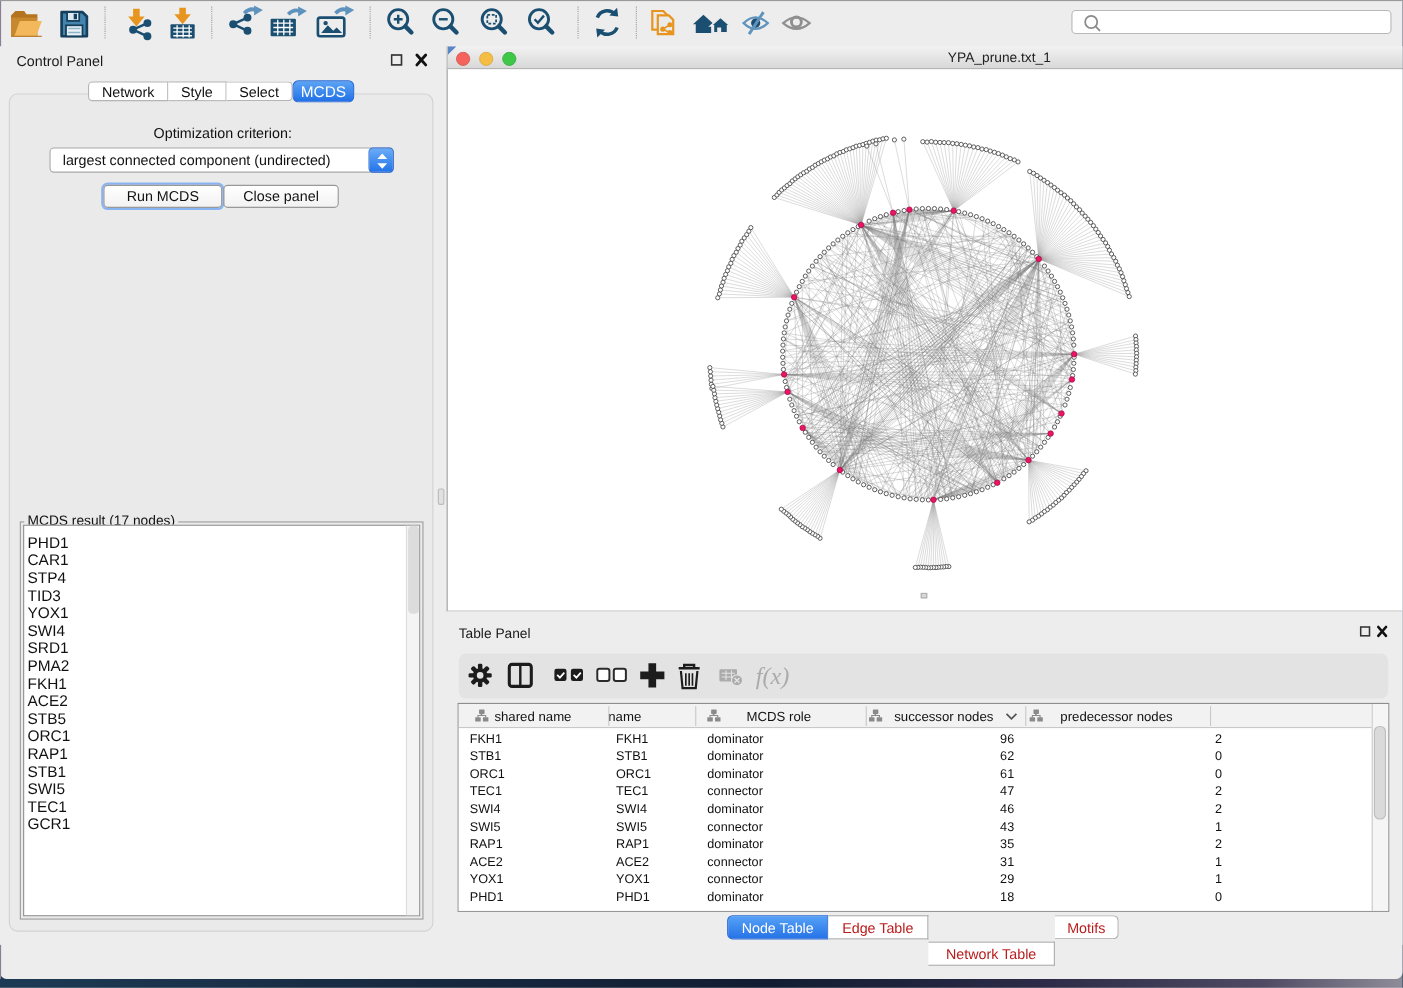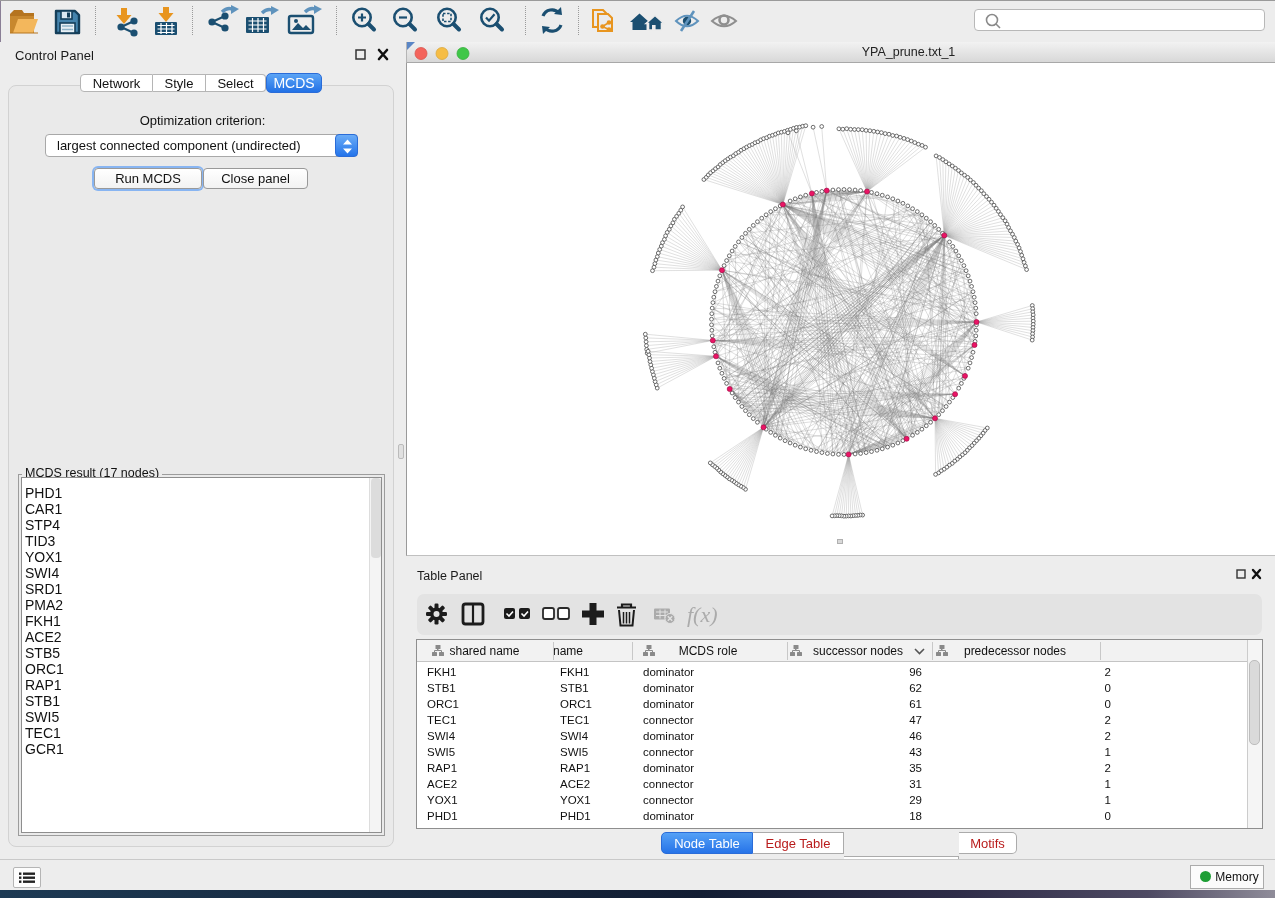--- a/index.html
+++ b/index.html
@@ -1425,27 +1425,12 @@
 
 </div>
 <div id="tscroll"></div>
       <div id="tthumb"></div>
 <div class="btab" style="left:255px;width:92px;background:linear-gradient(#55a1f6,#2673e8);border-color:#2a6cd8;color:#fff;border-radius:5px 0 0 5px;">Node Table</div>
 <div class="btab" style="left:347px;width:91px;border-left:none;">Edge Table</div>
 <div class="btab" style="left:438px;width:115px;border-left:none;margin-top:24px;">Network Table</div>
 <div class="btab" style="left:553px;width:58px;border-left:none;border-radius:0 5px 5px 0;">Motifs</div>
 </div>
 
-<div id="statusbar">
-<div id="hambtn"><svg width="26" height="19" viewBox="0 0 26 19">
-<g fill="#222">
-            <rect x="5" y="4.5" width="2.4" height="2.4"></rect>
-            <rect x="9" y="4.5" width="12" height="2.4"></rect>
-<rect x="5" y="8.5" width="2.4" height="2.4"></rect>
-            <rect x="9" y="8.5" width="12" height="2.4"></rect>
-<rect x="5" y="12.5" width="2.4" height="2.4"></rect>
-            <rect x="9" y="12.5" width="12" height="2.4"></rect>
-          </g>
-</svg></div>
-<div id="membtn"><svg width="13" height="13" style="vertical-align:-2px;margin-left:8px">
-          <circle cx="6.5" cy="6.5" r="5.5" fill="#1e9e35"></circle>
-        </svg> Memory</div>
-</div>
 </div>
 </body></html>

